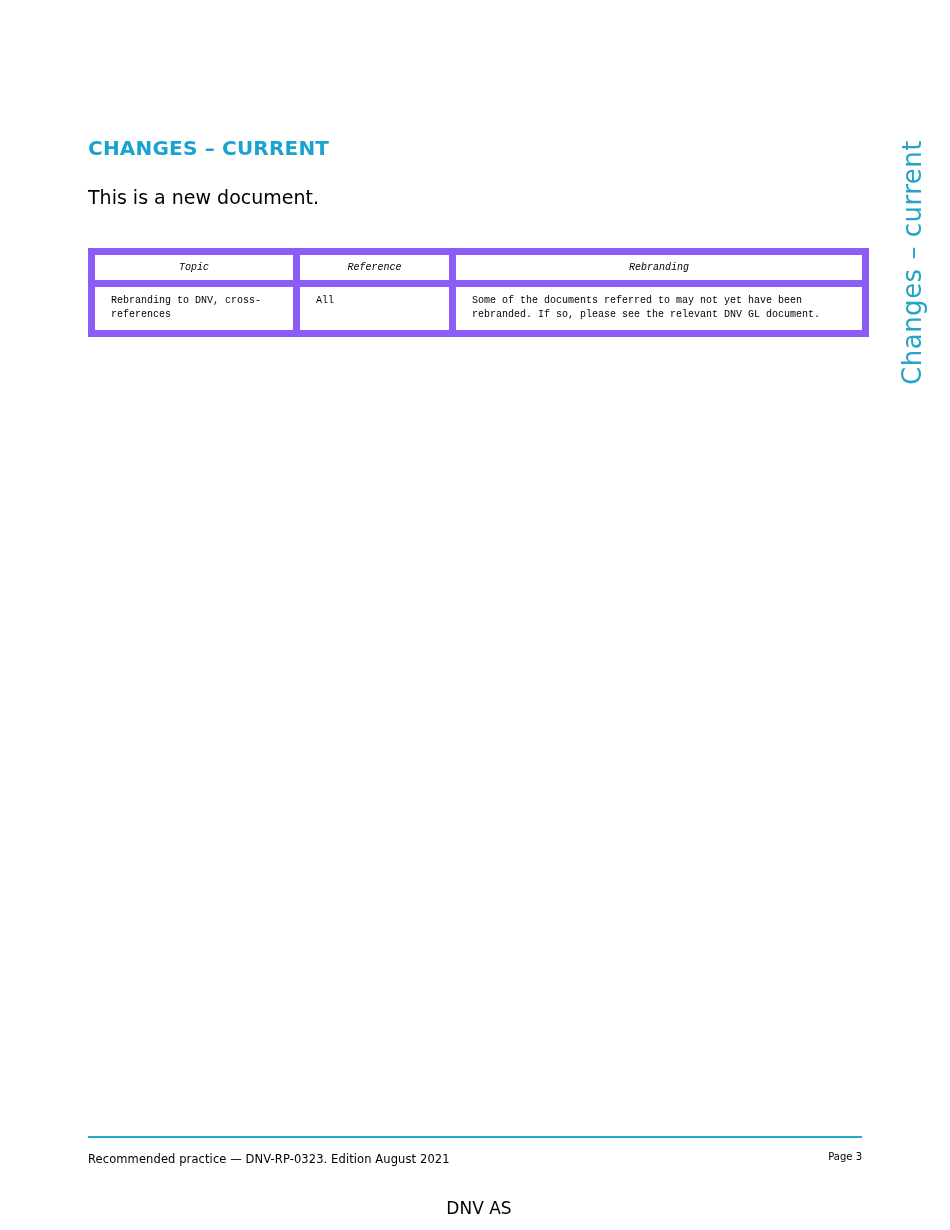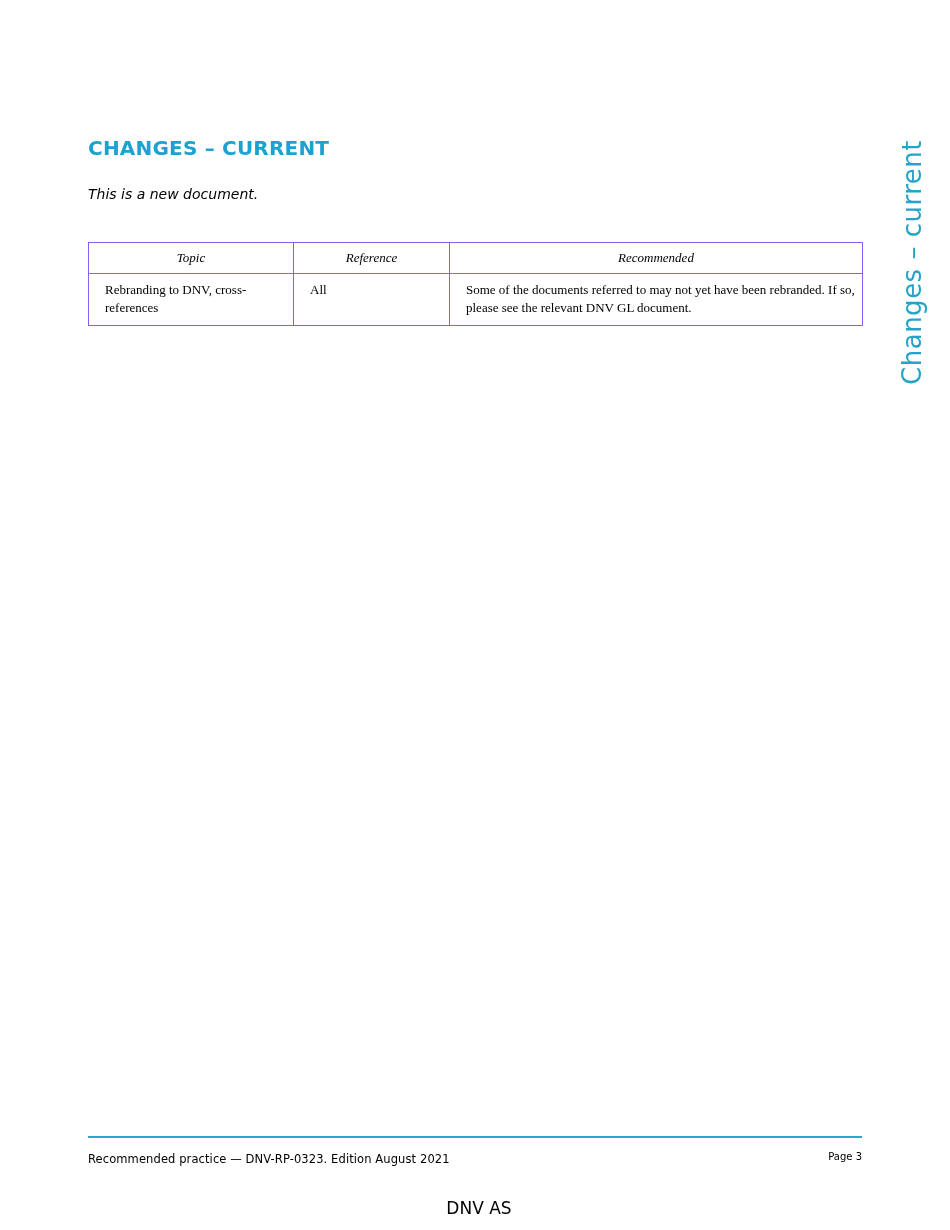--- a/index.html
+++ b/index.html
@@ -51,38 +51,37 @@
   h1.section-title {
     margin: 0;
     color: #1aa3d1;
     font-size: 20px;
     font-weight: bold;
     letter-spacing: 0.2px;
     font-family: "DejaVu Sans", sans-serif;
   }
   p.intro {
     margin: 26px 0 15px 0;
-    font-size: 14px;
+    font-size: 19px;
     color: #000000;
     font-family: "DejaVu Sans", sans-serif;
-    font-style: italic;
   }
 
   
   table.changes {
     margin-top: 40px;
     border-collapse: collapse;
     width: 774px;
     table-layout: fixed;
   }
   table.changes th,
   table.changes td {
-    border: 1px solid #8b5cf6;
-    font-size: 13px;
-    font-family: Liberation Serif, serif;
+    border: 7px solid #8b5cf6;
+    font-size: 10px;
+    font-family: Liberation Mono, monospace;
     vertical-align: top;
   }
   table.changes th {
     font-weight: normal;
     font-style: italic;
     text-align: center;
     padding: 7px 6px;
   }
   table.changes td {
     padding: 7px 7px 9px 16px;
@@ -151,21 +150,21 @@
     <table class="changes">
       <colgroup>
         <col class="c-topic">
         <col class="c-ref">
         <col class="c-desc">
       </colgroup>
       <thead>
         <tr>
           <th>Topic</th>
           <th>Reference</th>
-          <th>Recommended</th>
+          <th>Rebranding</th>
         </tr>
       </thead>
       <tbody>
         <tr>
           <td>Rebranding to DNV, cross-references</td>
           <td>All</td>
           <td>Some of the documents referred to may not yet have been rebranded. If so, please see the relevant DNV GL document.</td>
         </tr>
       </tbody>
     </table>

